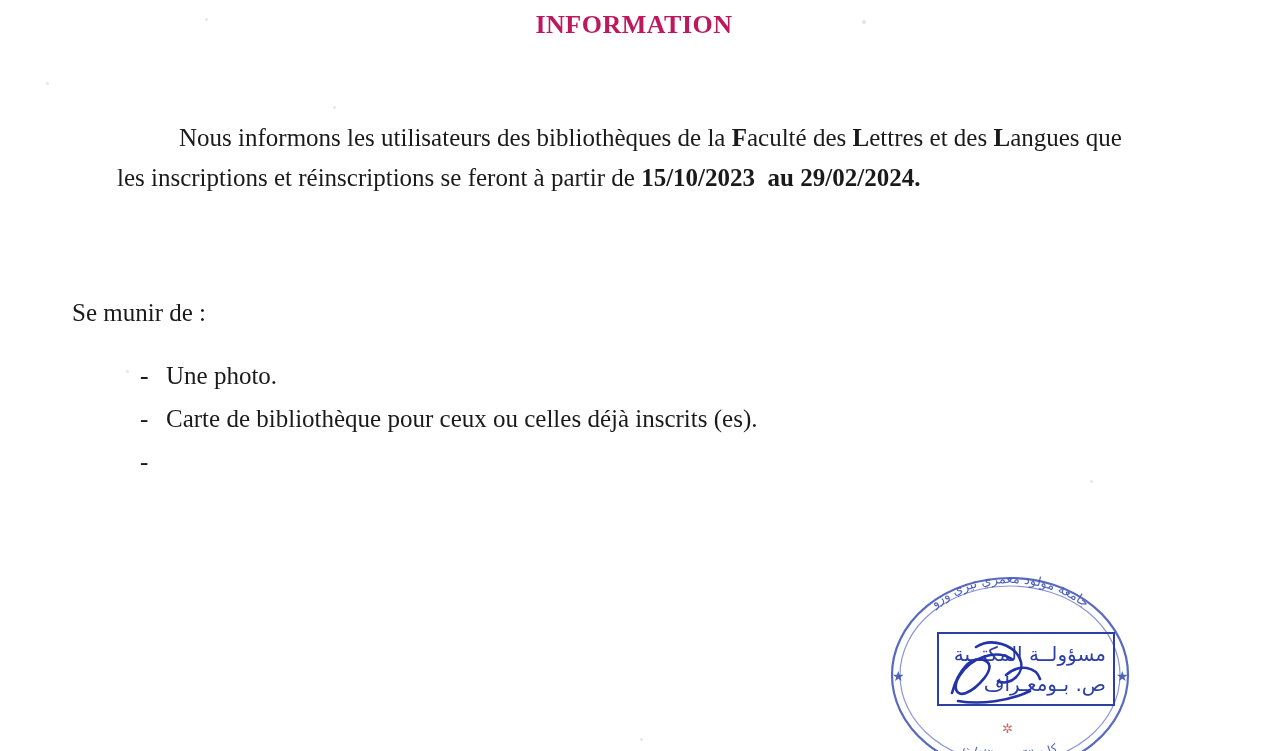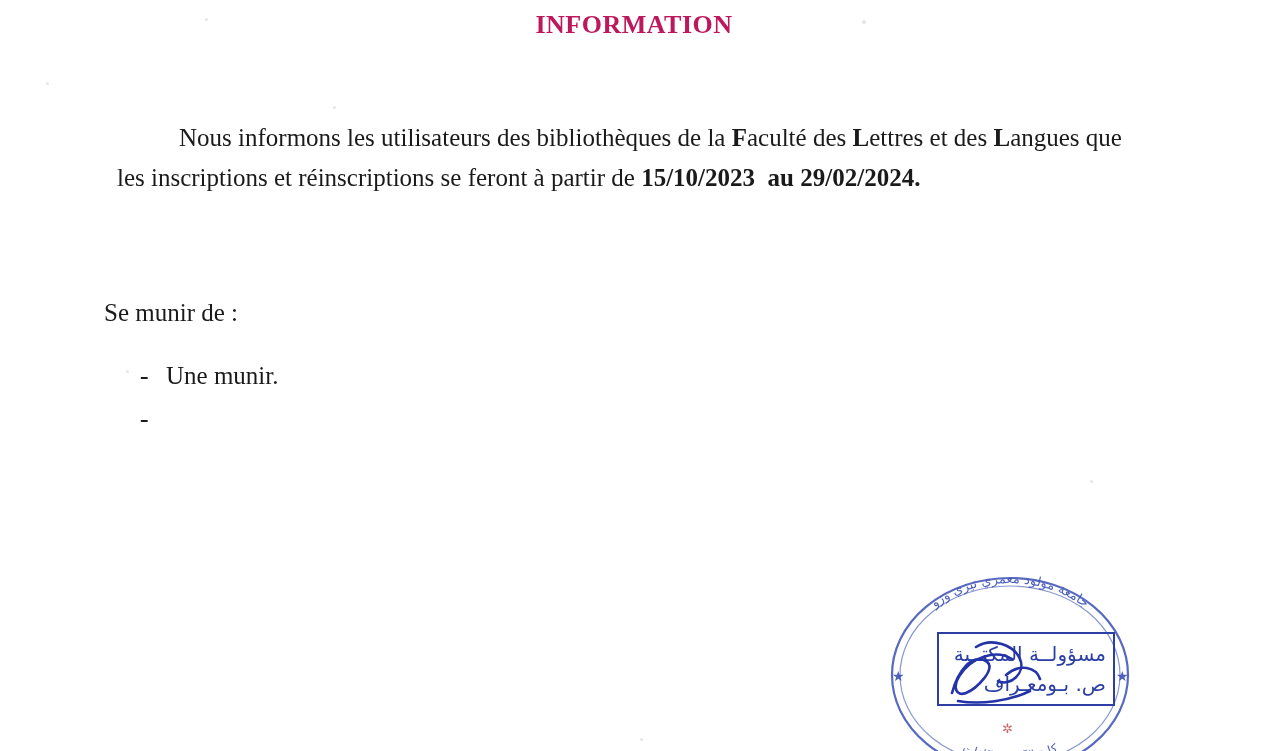--- a/index.html
+++ b/index.html
@@ -42,21 +42,21 @@
   .bold {
     font-weight: bold;
   }
   .cap {
     font-weight: bold;
   }
   .nowrap {
     white-space: nowrap;
   }
   .sub-head {
-    margin: 96px 100px 0 104px;
+    margin: 96px 100px 0 72px;
     font-size: 25px;
     line-height: 1.5;
   }
   .req-list {
     margin: 22px 0 0 140px;
     padding: 0;
     list-style: none;
     font-size: 25px;
     line-height: 1.72;
   }
@@ -102,22 +102,22 @@
   <h1 class="doc-title">INFORMATION</h1>
 
   <div class="body-block">
     <p class="para"><span>Nous informons les utilisateurs des bibliothèques de la </span><span class="cap">F</span><span>aculté des </span><span class="cap">L</span><span>ettres et des </span><span class="cap">L</span><span>angues</span><span> que les inscriptions et réinscriptions se feront à partir de </span><span class="bold nowrap">15/10/2023</span>&nbsp;&nbsp;<span class="bold">au</span> <span class="bold nowrap">29/02/2024.</span></p>
   </div>
 
   <div class="sub-head">Se munir de :</div>
 
   <ul class="req-list">
     <li><span class="dash">-</span></li>
-    <li><span class="dash">-</span><span>Une munir.</span></li>
-    <li><span class="dash">-</span></li>
+    <li><span class="dash">-</span><span>Une photo.</span></li>
+    <li><span class="dash">-</span><span>Carte de bibliothèque  pour ceux ou celles déjà inscrits (es).</span></li>
     <li><span class="dash">-</span></li>
   </ul>
 
   <div class="stamp">
     <svg width="260" height="186" viewBox="0 0 260 186" xmlns="http://www.w3.org/2000/svg">
       <defs>
         <path id="arcTop" d="M 20,100 A 110,92 0 0 1 240,100" fill="none"></path>
         <path id="arcBottom" d="M 26,100 A 104,86 0 0 0 234,100" fill="none"></path>
       </defs>
 

